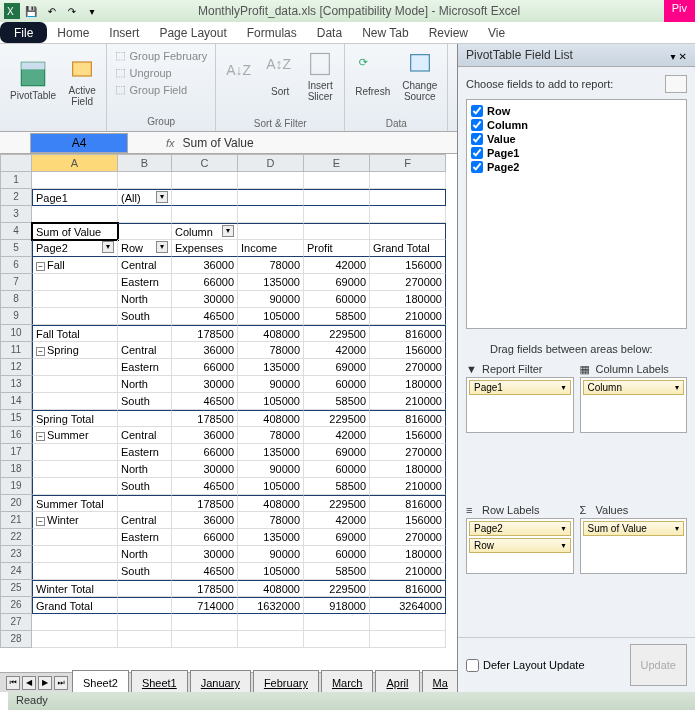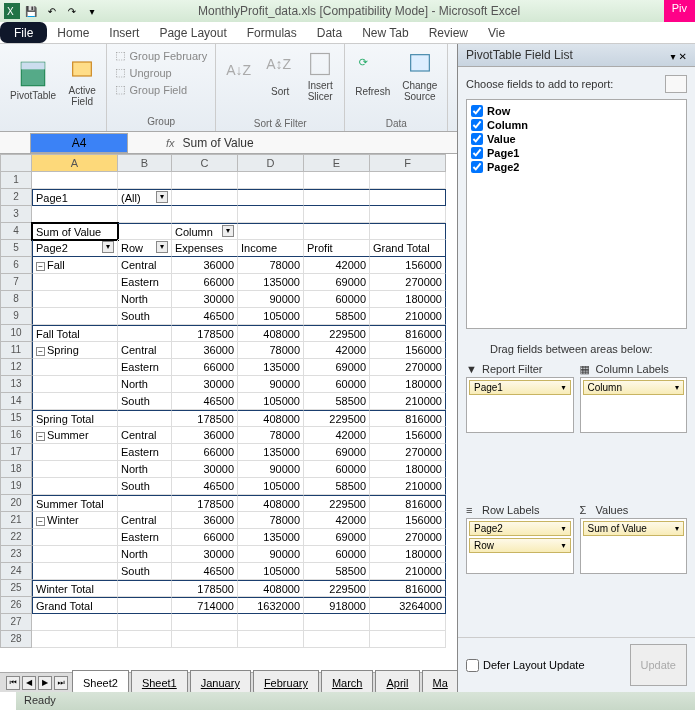--- a/index.html
+++ b/index.html
@@ -54,21 +54,21 @@
 .cA { width: 86px; } .cB { width: 54px; } .cC { width: 66px; } .cD { width: 66px; }
 .cE { width: 66px; } .cF { width: 76px; }
 
 
 .sheet-tabs { position: absolute; bottom: 18px; left: 0; right: 0; height: 20px; background: #ddd; display: flex; align-items: center; padding-left: 6px; border-top: 1px solid #aaa; }
 .nav-btn { width: 14px; height: 14px; border: 1px solid #888; margin-right: 2px; background: #eee; font-size: 8px; text-align: center; line-height: 12px; }
 .sheet-tab { padding: 6px 10px; background: #eee; border: 1px solid #888; border-bottom: none; font-size: 11px; margin-left: 2px; border-radius: 0 0 4px 4px; }
 .sheet-tab.active { background: #fff; }
 
 
-.statusbar { position: absolute; bottom: 0; left: 16px; right: 0; height: 18px; background: linear-gradient(#d8e4d8, #c8d8c8); padding: 2px 8px; font-size: 11px; color: #333; }
+.statusbar { position: absolute; bottom: 0; left: 8px; right: 0; height: 18px; background: linear-gradient(#d8e4d8, #c8d8c8); padding: 2px 8px; font-size: 11px; color: #333; }
 
 
 .fieldlist { position: absolute; right: 0; top: 44px; width: 238px; bottom: 18px; background: #eef2f6; border-left: 1px solid #888; display: flex; flex-direction: column; }
 .fl-title { background: linear-gradient(#dce4ec, #c8d4e0); padding: 4px 8px; border-bottom: 1px solid #aaa; display: flex; justify-content: space-between; align-items: flex-end; }
 .fl-title-text { font-size: 12px; color: #333; }
 .fl-close { width: 14px; height: 14px; font-size: 10px; text-align: center; }
 .fl-section { padding: 8px; }
 .fl-label { font-size: 11px; color: #333; margin-bottom: 6px; display: flex; justify-content: space-between; align-items: center; }
 .fl-opts { width: 22px; height: 18px; border: 1px solid #aaa; background: #f8f8f8; }
 .fl-fields { background: #fff; border: 1px solid #aaa; padding: 4px; height: 230px; }

